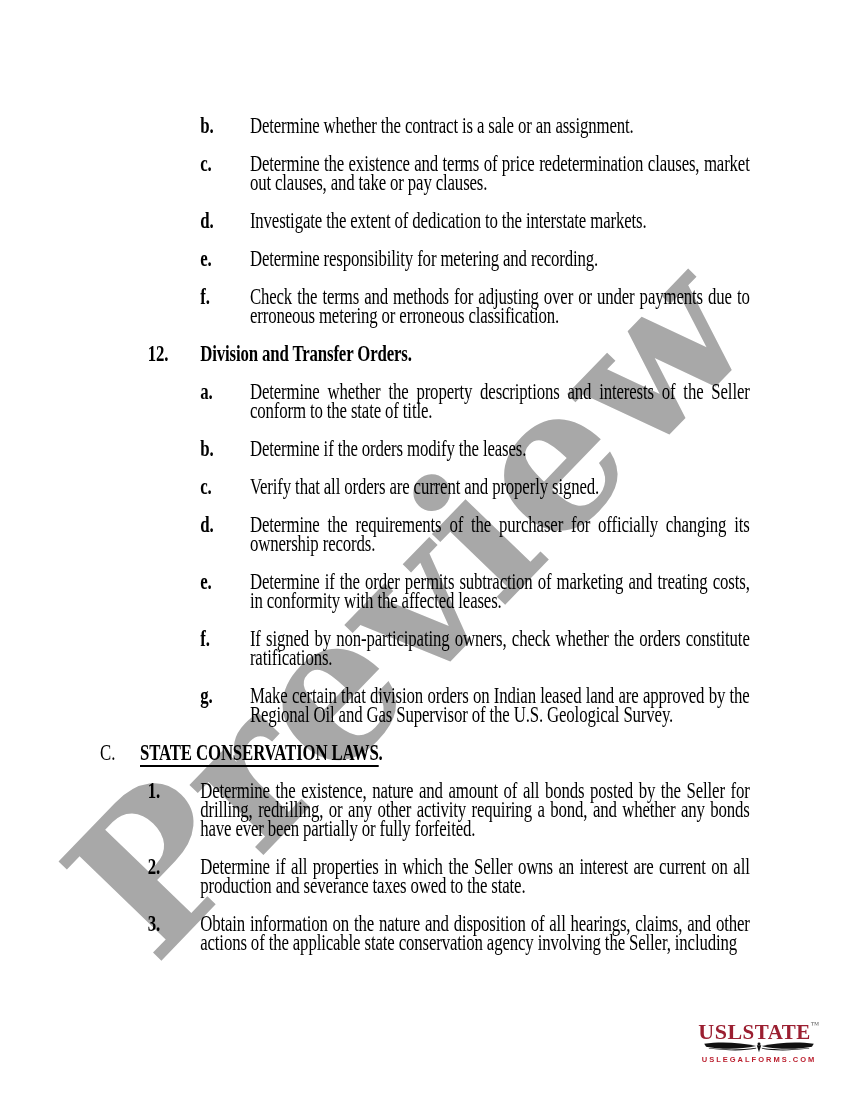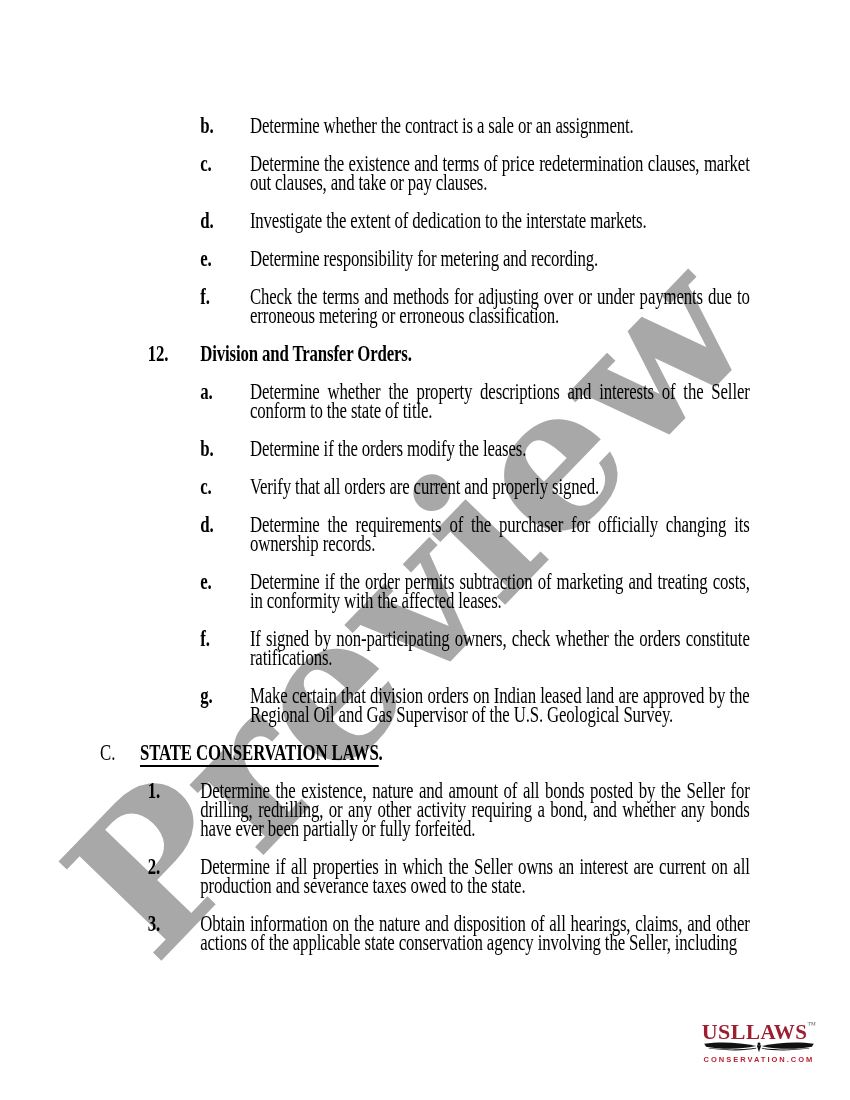--- a/index.html
+++ b/index.html
@@ -98,25 +98,25 @@
     <div class="item lvl-n">
       <span class="lbl">2.</span><span class="txt">Determine if all properties in which the Seller owns an interest are current on all production and severance taxes owed to the state.</span>
     </div>
     <div class="item lvl-n">
       <span class="lbl">3.</span><span class="txt">Obtain information on the nature and disposition of all hearings, claims, and other actions of the applicable state conservation agency involving the Seller, including</span>
     </div>
 
   </div>
 
   <div class="logo">
-    <div class="logo-name"><span class="lg">USL</span><span class="sm">LAWS</span><span class="tm">™</span></div>
+    <div class="logo-name"><span class="lg">USL</span><span class="sm">STATE</span><span class="tm">™</span></div>
     <svg class="wings" viewBox="0 0 120 14" xmlns="http://www.w3.org/2000/svg">
       <path d="M1,3 C18,0.5 40,1.5 57,5.5 C40,9.5 16,9 3,6.2 Z" fill="#111"></path>
       <path d="M119,3 C102,0.5 80,1.5 63,5.5 C80,9.5 104,9 117,6.2 Z" fill="#111"></path>
       <path d="M6,8.2 C28,11 46,10.5 57,8.2 L57,7.4 C40,9.5 22,9.6 6,7.6 Z" fill="#111"></path>
       <path d="M114,8.2 C92,11 74,10.5 63,8.2 L63,7.4 C80,9.5 98,9.6 114,7.6 Z" fill="#111"></path>
       <circle cx="60" cy="3.2" r="1.6" fill="#111"></circle>
       <path d="M57.6,4.5 L62.4,4.5 L60,12 Z" fill="#111"></path>
     </svg>
-    <div class="tagline">CONSERVATION.COM</div>
+    <div class="tagline">USLEGALFORMS.COM</div>
   </div>
 
 </div>
 
 </body></html>

